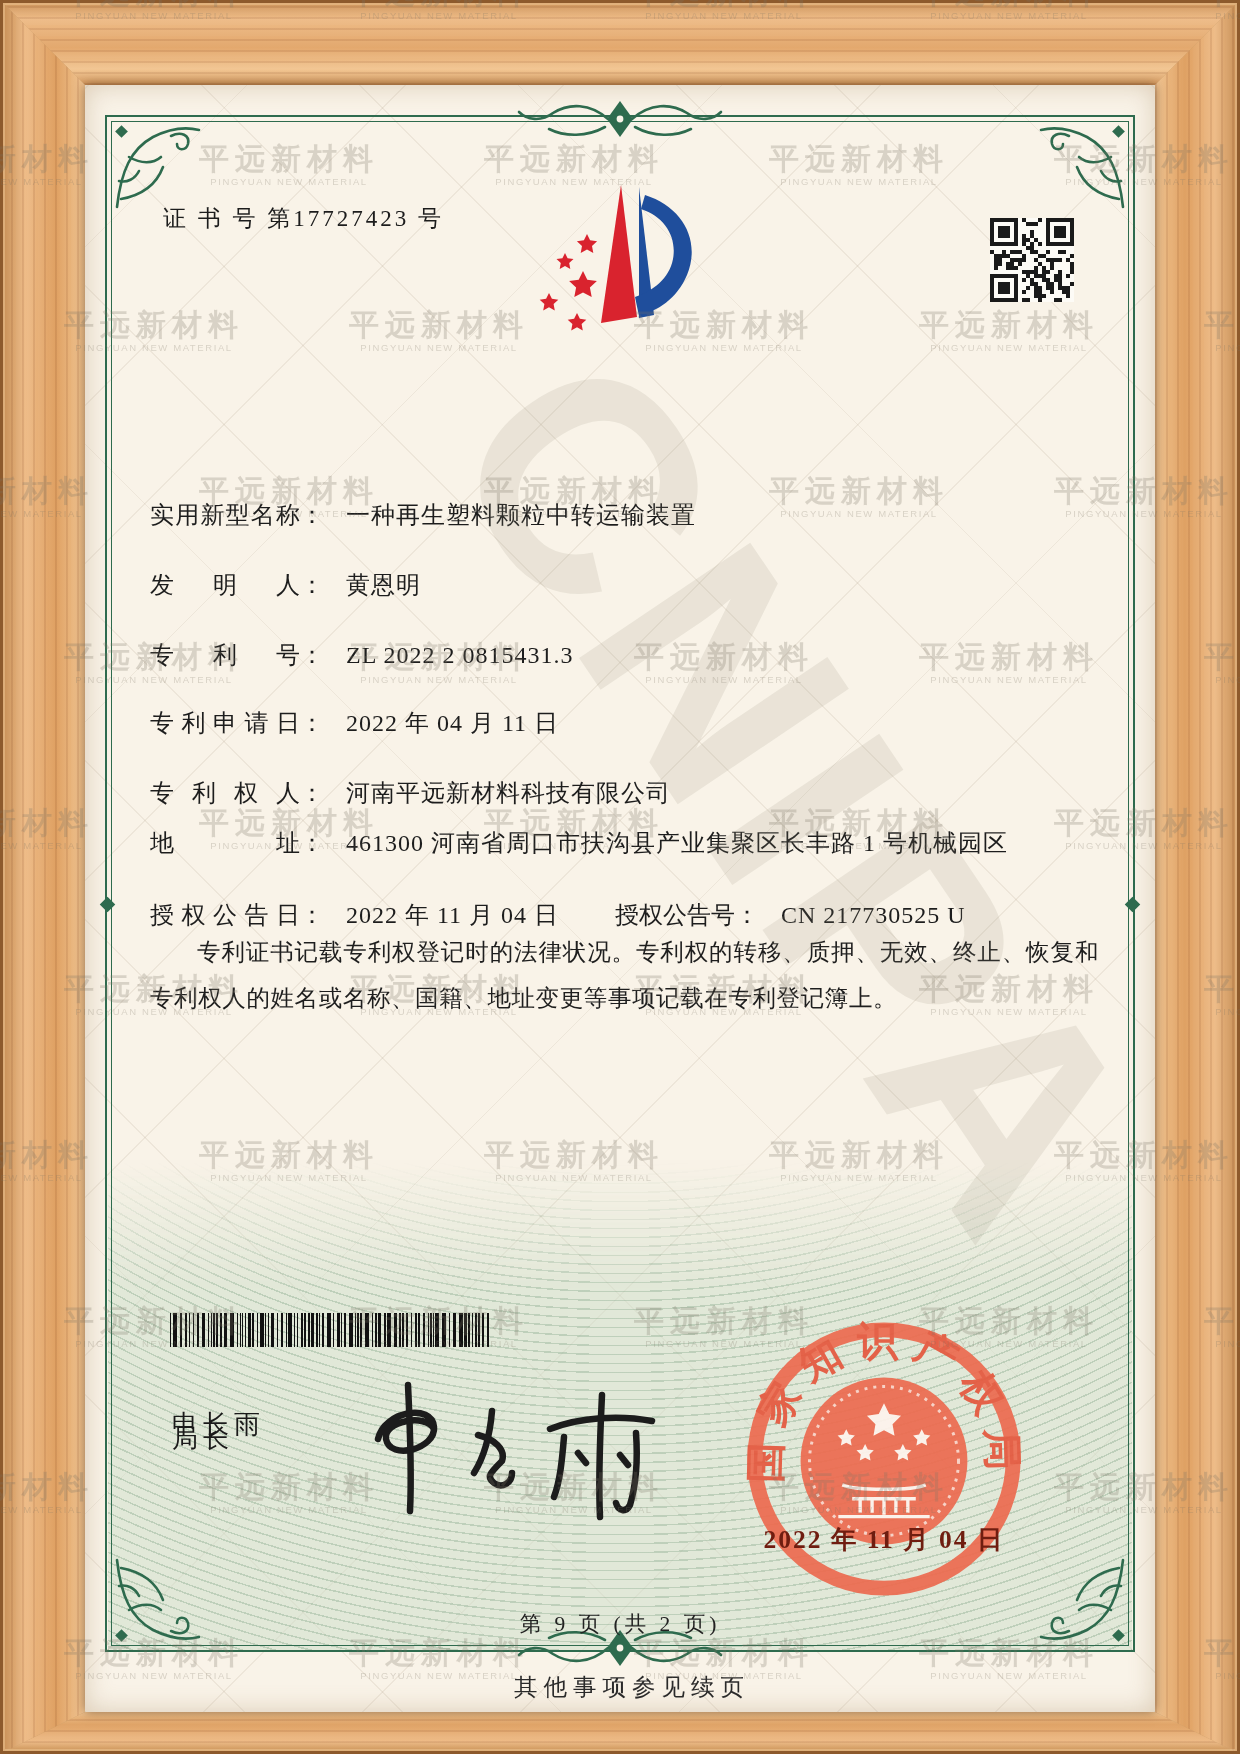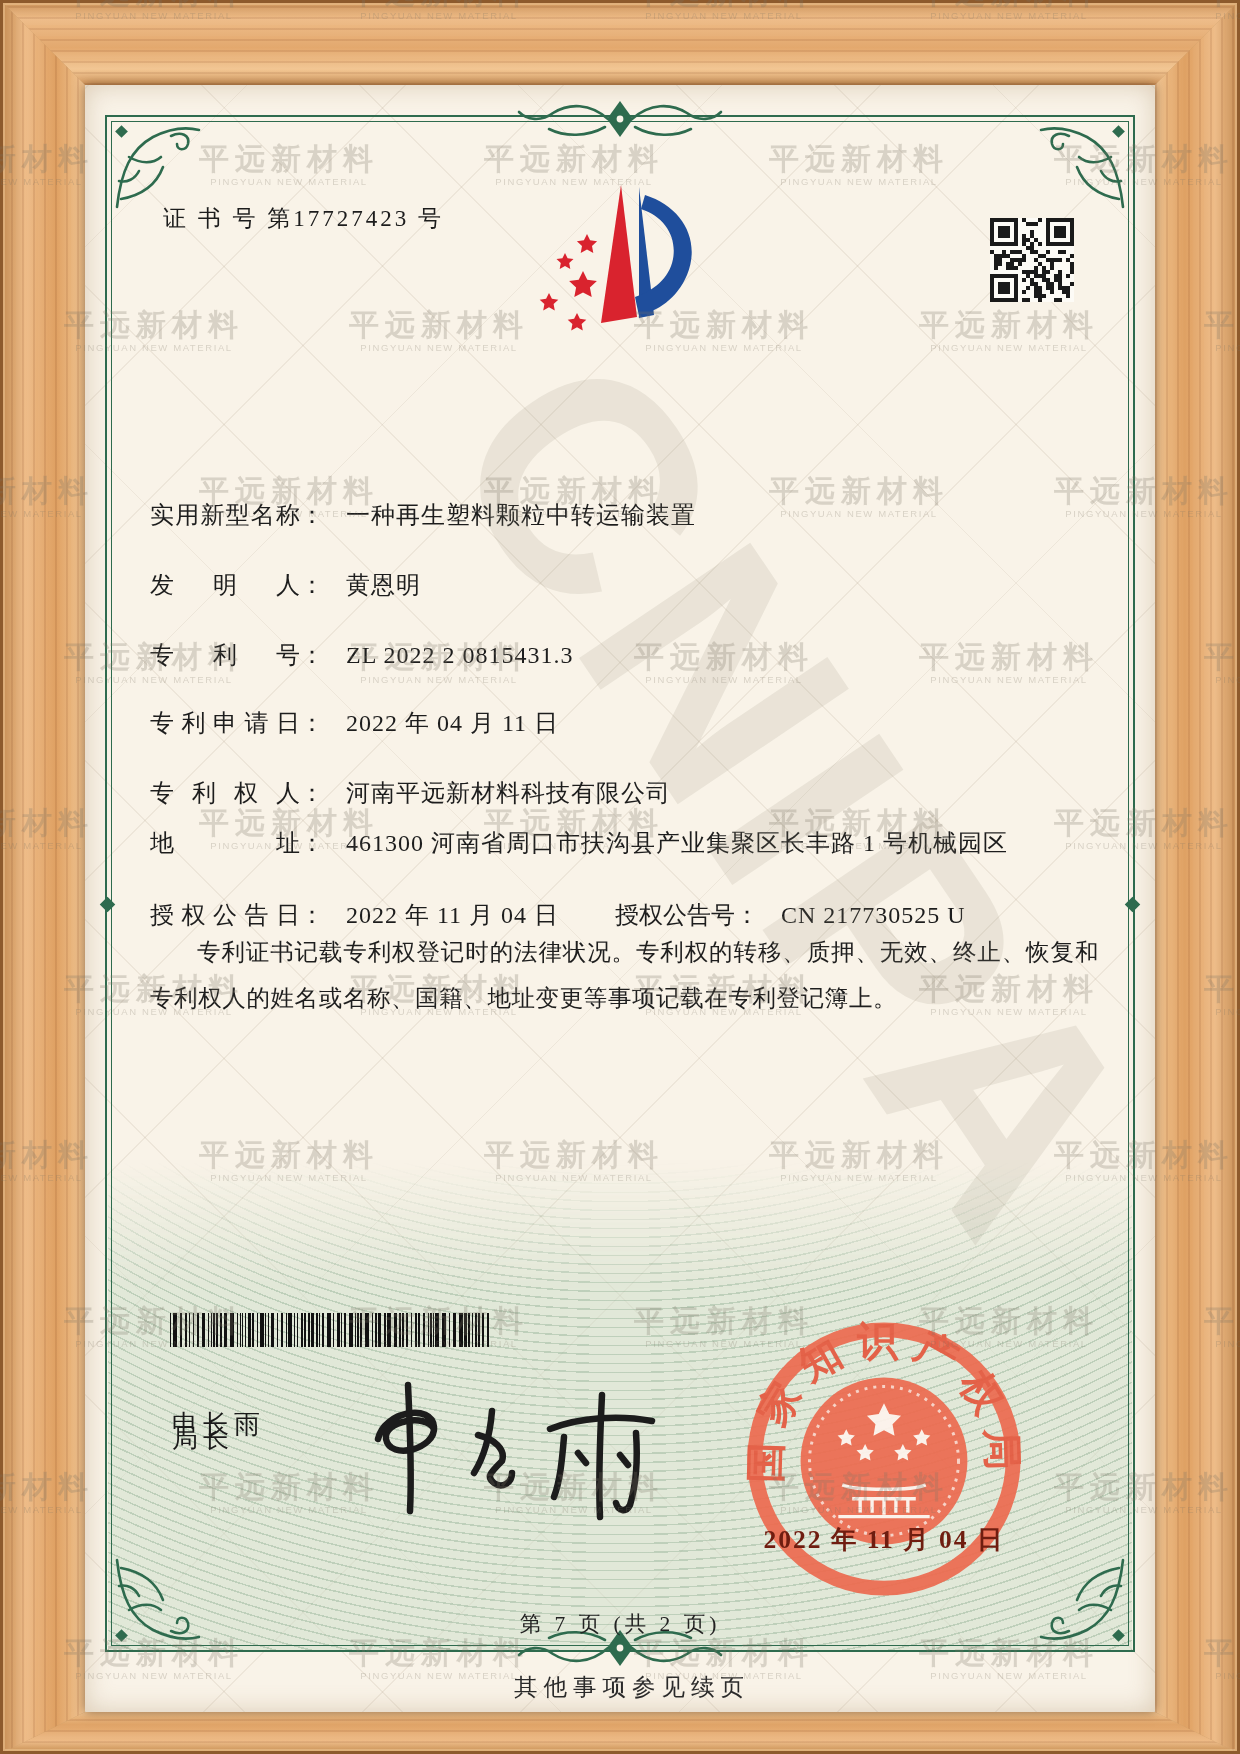--- a/index.html
+++ b/index.html
@@ -573,21 +573,21 @@
         </g>
         <defs>
           <path id="sealArc" d="M51.3,185.9 A105,105 0 1,1 248.7,185.9" fill="none"></path>
         </defs>
         <text class="seal-chars">
           <textPath href="#sealArc" startOffset="50%" text-anchor="middle">国家知识产权局</textPath>
         </text>
       </svg>
       <div class="seal-date">2022 年 11 月 04 日</div>
 
-      <div class="page-num">第 7 页 (共 2 页)</div>
+      <div class="page-num">第 9 页 (共 2 页)</div>
       <div class="cont-note">其他事项参见续页</div>
     </div>
   </div>
 
   <div class="wm-big">CNIPA</div>
   <div id="wm-layer">
       <div class="wm" style="left: 28px; top: -22px;">
         <div class="wm-cn">平远新材料</div>
         <div class="wm-en">PINGYUAN NEW MATERIAL</div>
       </div>

